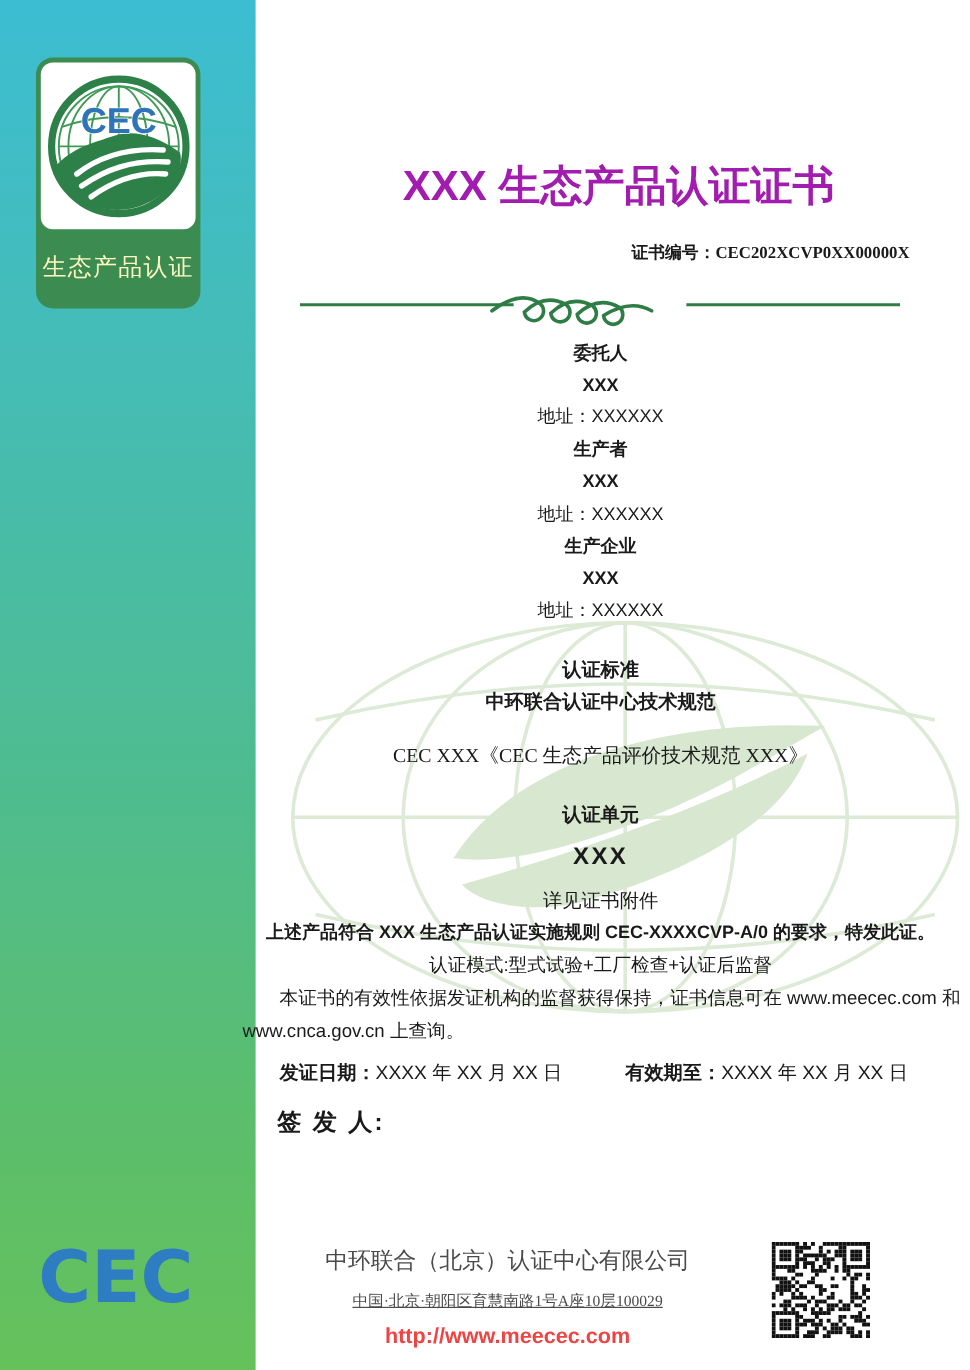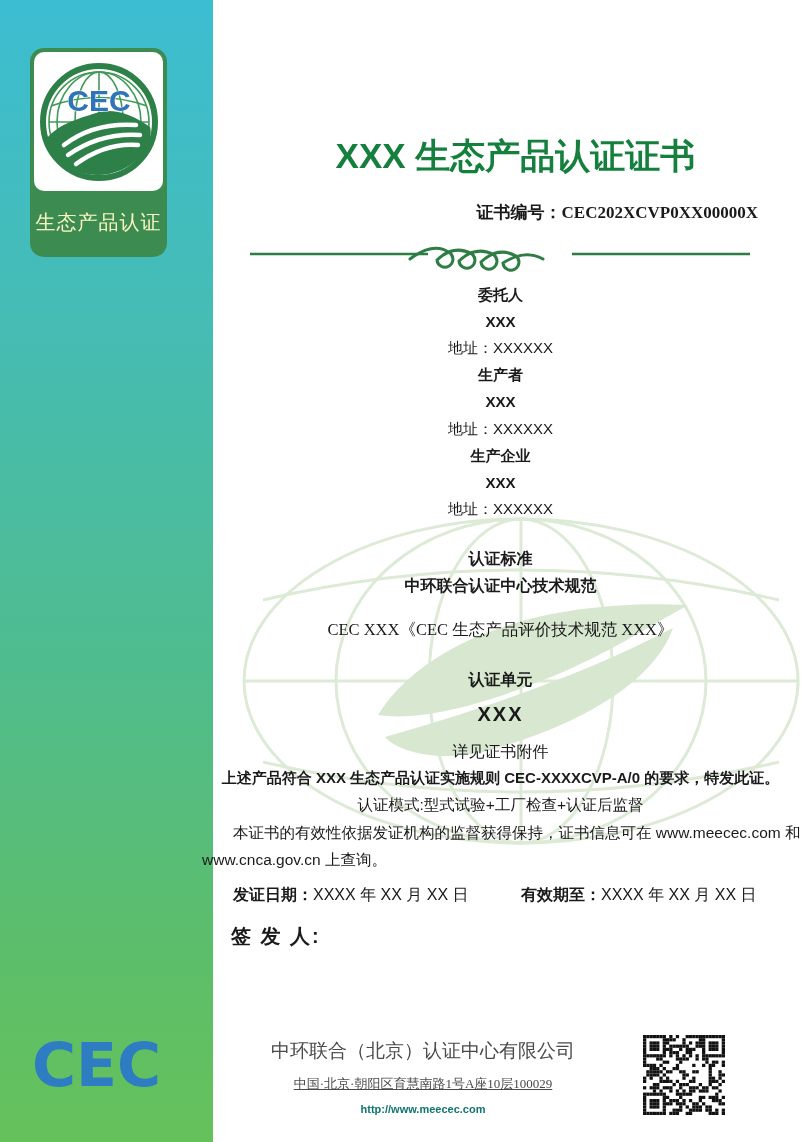--- a/index.html
+++ b/index.html
@@ -29,31 +29,31 @@
     position:absolute;left:0;top:1035px;width:193px;text-align:center;
     font-size:60px;font-weight:800;color:#2e7cc2;line-height:1;
     font-family:"DejaVu Sans","Liberation Sans",sans-serif;letter-spacing:0px;
   }
   .content{position:absolute;left:193px;top:0;width:615px;height:1142px;}
   .wm{position:absolute;left:0;top:500px;width:615px;height:380px;pointer-events:none;}
   .line{position:absolute;left:0;width:100%;text-align:center;white-space:nowrap;line-height:1.25;}
   .b{font-weight:bold;}
   .t15{font-size:15px;}
   .t16{font-size:16px;}
-  .title{top:134px;font-size:35px;font-weight:bold;color:#15803d;padding-left:30px;box-sizing:border-box;}
-  .certno{top:202px;font-size:17px;font-weight:bold;text-align:right;padding-right:50px;box-sizing:border-box;}
+  .title{top:134px;font-size:35px;font-weight:bold;color:#a21caf;padding-left:30px;box-sizing:border-box;}
+  .certno{top:202px;font-size:14px;font-weight:bold;text-align:right;padding-right:50px;box-sizing:border-box;}
   .certno .serif{font-family:"Liberation Serif","DejaVu Serif",serif;}
   .divider{position:absolute;left:57px;top:245px;width:500px;height:34px;}
   .ref-line{font-family:"Liberation Serif","DejaVu Serif",serif;font-size:16.5px;}
   .unit-xxx{font-size:20px;letter-spacing:2px;}
   .left-line{position:absolute;text-align:left;white-space:nowrap;line-height:1.25;}
   .footer{position:absolute;left:0;top:1038px;width:460px;text-align:center;color:#4a4a4a;}
   .footer .company{font-family:"Liberation Serif","DejaVu Serif",serif;font-size:19px;margin-bottom:11px;}
   .footer .addr{font-family:"Liberation Serif","DejaVu Serif",serif;font-size:13px;margin-bottom:10px;text-decoration:underline;}
-  .footer .url{font-family:"Liberation Sans","DejaVu Sans",sans-serif;font-size:11px;font-weight:bold;color:#0f766e;}
+  .footer .url{font-family:"Liberation Sans","DejaVu Sans",sans-serif;font-size:18px;font-weight:bold;color:#ef4444;}
   .qr{position:absolute;left:450px;top:1035px;width:82px;height:80px;}
 </style>
 </head>
 <body>
 
 <div class="sidebar">
 
   <div class="badge">
     <div class="badge-white">
 

